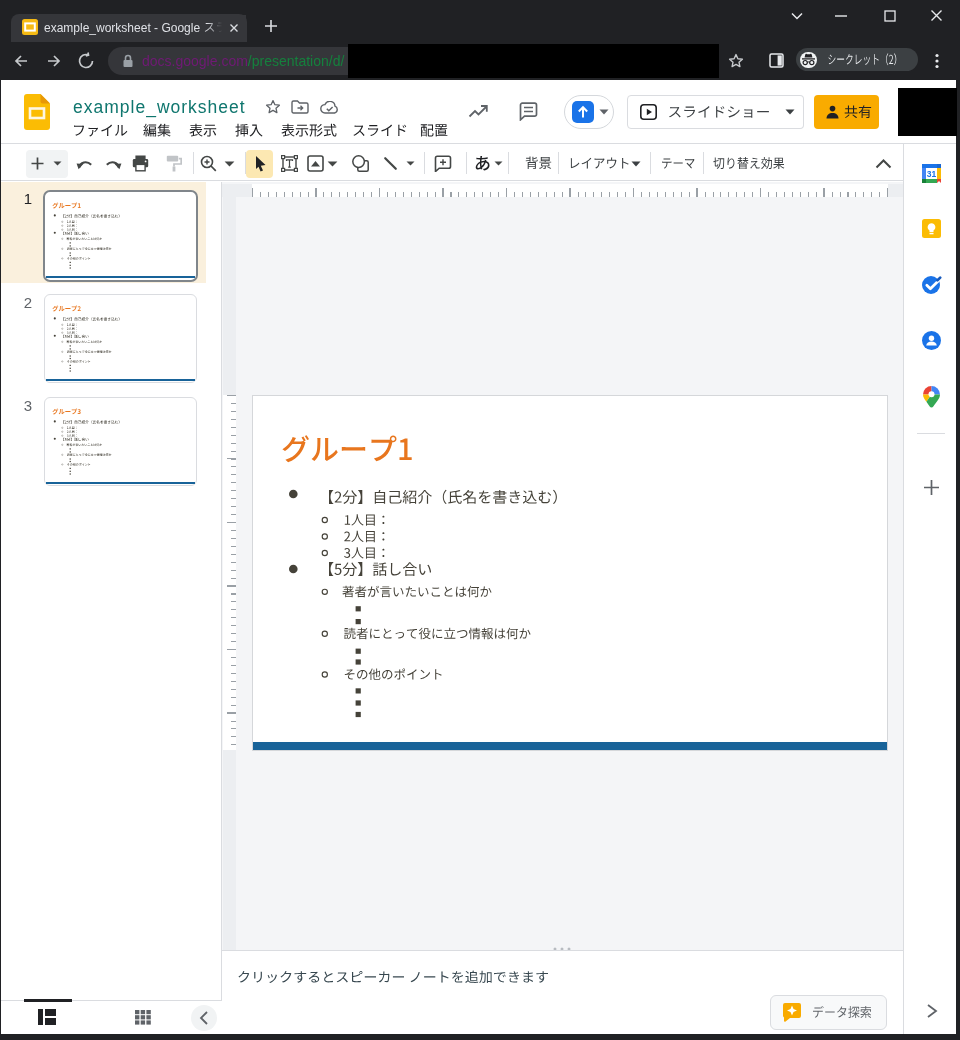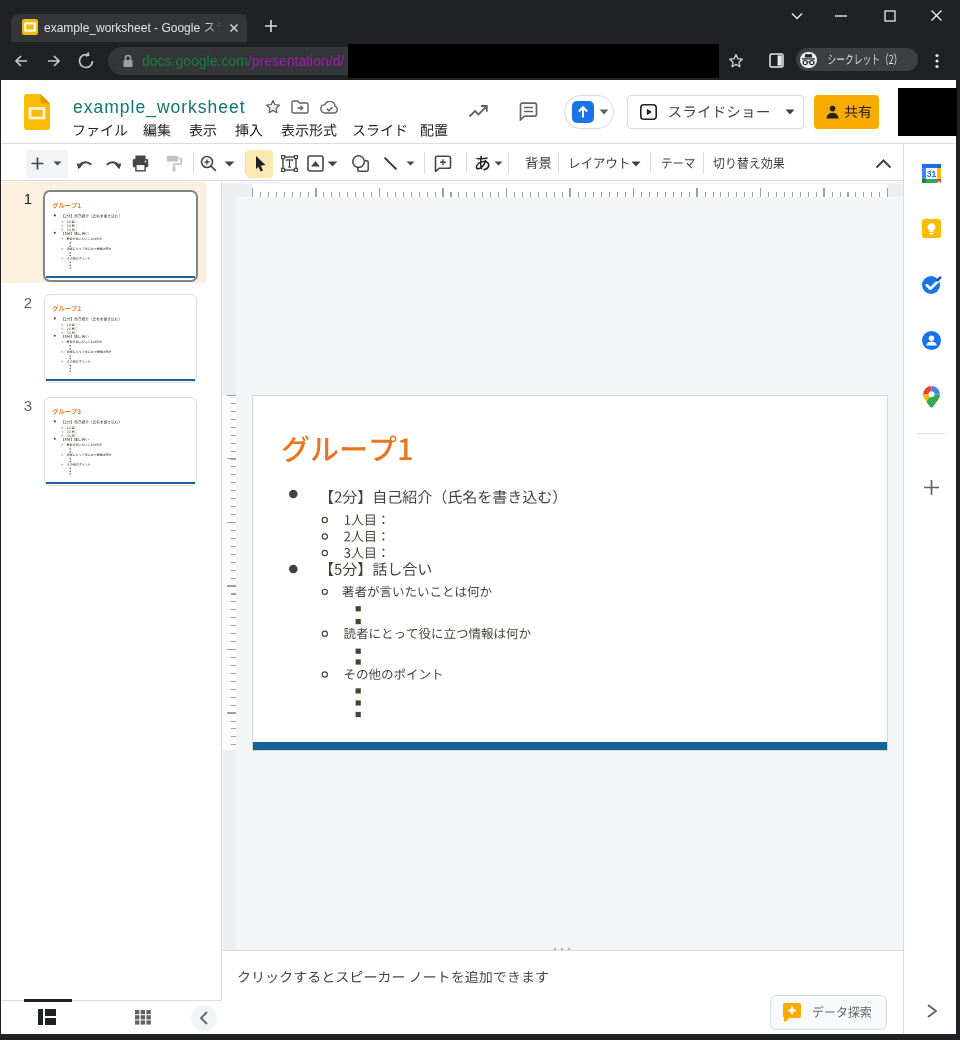--- a/index.html
+++ b/index.html
@@ -40,21 +40,21 @@
     <path d="M3 9 14 9 M9 4 14 9 9 14" stroke="#c6c9cc" stroke-width="1.7" fill="none"></path>
   </svg>
 <svg class="a" style="left:77px;top:52px;" width="18" height="18" viewBox="0 0 18 18">
     <path d="M15.5 9 A6.5 6.5 0 1 1 11.2 2.9 M11 0.5 11.5 3.2 8.8 3.9" stroke="#c6c9cc" stroke-width="1.7" fill="none"></path>
   </svg>
 <div class="a" style="left:108px;top:47px;width:611px;height:28px;background:#35363a;border-radius:14px"></div>
 <svg class="a" style="left:122px;top:54px;" width="12" height="14" viewBox="0 0 12 14">
     <rect x="1.5" y="6" width="9" height="7" rx="1" fill="#9aa0a6"></rect>
     <path d="M3.5 6 V4 a2.5 2.5 0 0 1 5 0 V6" stroke="#9aa0a6" stroke-width="1.6" fill="none"></path>
   </svg>
-<div class="a" style="left:142px;top:47px;width:300px;height:28px;font-size:14px;line-height:28px"><span style="color:#15803d">docs.google.com</span><span style="color:#a21caf">/presentation/d/</span></div>
+<div class="a" style="left:142px;top:47px;width:300px;height:28px;font-size:14px;line-height:28px"><span style="color:#701a75">docs.google.com</span><span style="color:#15803d">/presentation/d/</span></div>
 <div class="a" style="left:348px;top:44px;width:371px;height:34px;background:#000;z-index:5"></div>
 <svg class="a" style="left:728px;top:53px;" width="16" height="16" viewBox="0 0 16 16">
     <path d="M8 1.6 9.9 5.7 14.4 6.2 11 9.2 11.9 13.6 8 11.4 4.1 13.6 5 9.2 1.6 6.2 6.1 5.7 Z" fill="none" stroke="#c6c9cc" stroke-width="1.4" stroke-linejoin="round"></path>
   </svg>
 <svg class="a" style="left:769px;top:53px;" width="15" height="15" viewBox="0 0 15 15">
     <rect x="1" y="1" width="13" height="13" rx="1.5" fill="none" stroke="#e8eaed" stroke-width="1.5"></rect>
     <rect x="8.6" y="2.4" width="4.2" height="10.2" fill="#e8eaed"></rect>
   </svg>
 <div class="a" style="left:796px;top:48px;width:122px;height:23px;background:#3c4043;border-radius:11.5px"></div>
 <div class="a" style="left:800px;top:51.5px;width:16.5px;height:16.5px;border-radius:50%;background:#f1f3f4"></div>

